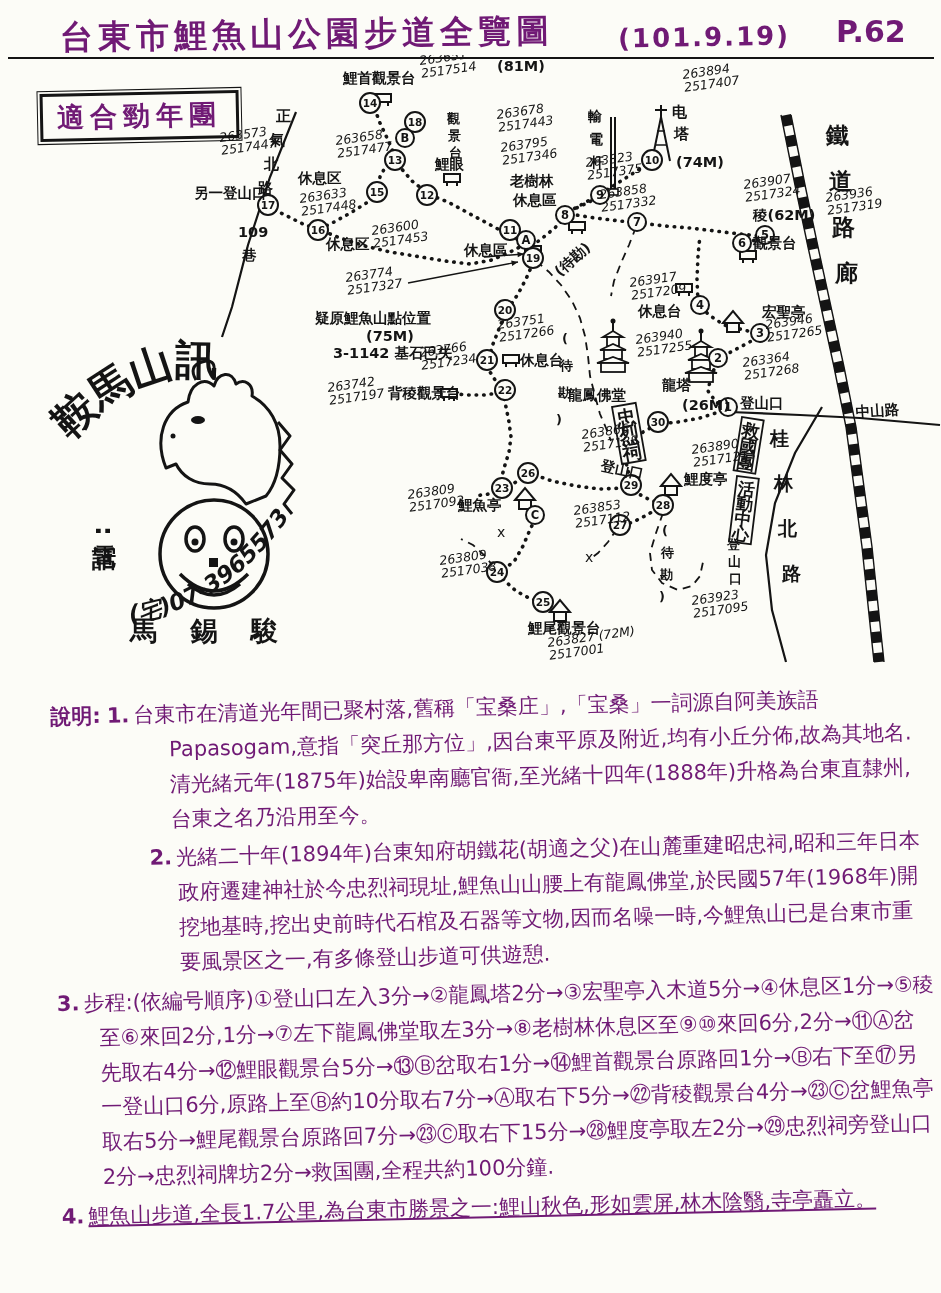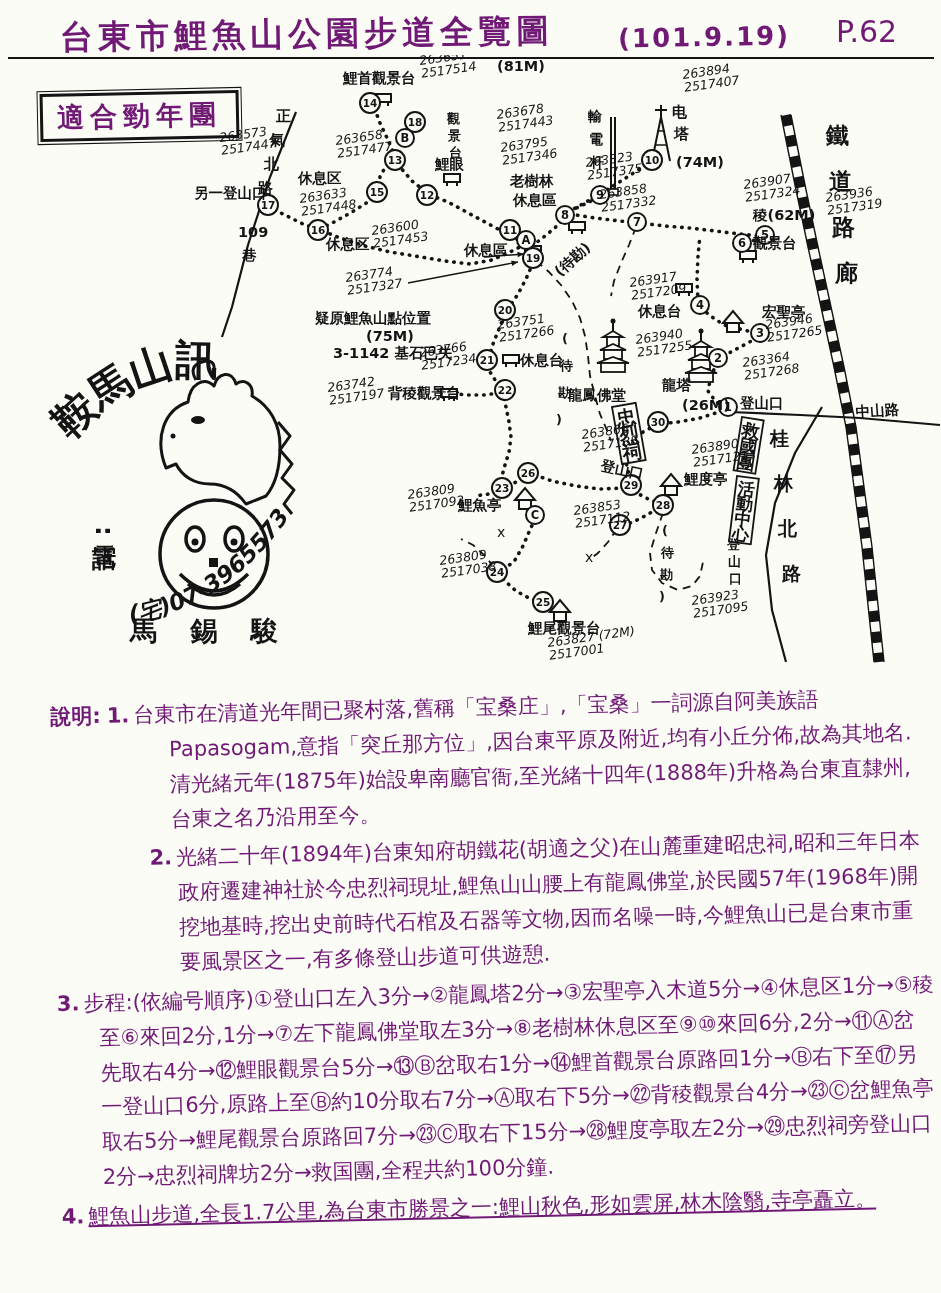--- a/index.html
+++ b/index.html
@@ -2,21 +2,21 @@
 <html><head>
 <meta charset="utf-8">
 <style>
   html,body{margin:0;padding:0;background:#888;}
   .page{position:relative;width:941px;height:1293px;background:#fcfcf7;color:#701a75;
         font-family:"DejaVu Sans",sans-serif;overflow:hidden;}
   .title{position:absolute;left:60px;top:12px;font-size:33px;font-weight:bold;
          letter-spacing:5px;transform:rotate(-0.8deg);white-space:nowrap;}
   .title-date{position:absolute;left:618px;top:22px;font-size:26px;font-weight:bold;
          letter-spacing:2px;transform:rotate(-1deg);}
-  .page-no{position:absolute;left:836px;top:14px;font-size:30px;font-weight:normal;}
+  .page-no{position:absolute;left:836px;top:14px;font-size:30px;font-weight:bold;}
   .title-rule{position:absolute;left:8px;top:57px;width:926px;border-top:2.5px solid #141414;}
   .badge{position:absolute;left:40px;top:92px;border:3px solid #141414;outline:1px solid #141414;
          outline-offset:2px;padding:3px 14px;font-size:27px;font-weight:bold;letter-spacing:6px;
          transform:rotate(-1.2deg);background:#fcfcf7;}
   .map-wrap{position:absolute;left:0;top:55px;width:941px;height:660px;}
   svg text{font-family:"DejaVu Sans",sans-serif;fill:#141414;}
   .notes{position:absolute;left:50px;top:700px;width:878px;font-size:21px;line-height:1.66;
          transform:rotate(-1.3deg);transform-origin:0 0;}
   .note-item{margin:0 0 4px 0;}
   .ni-1{padding-left:118px;text-indent:-118px;}

